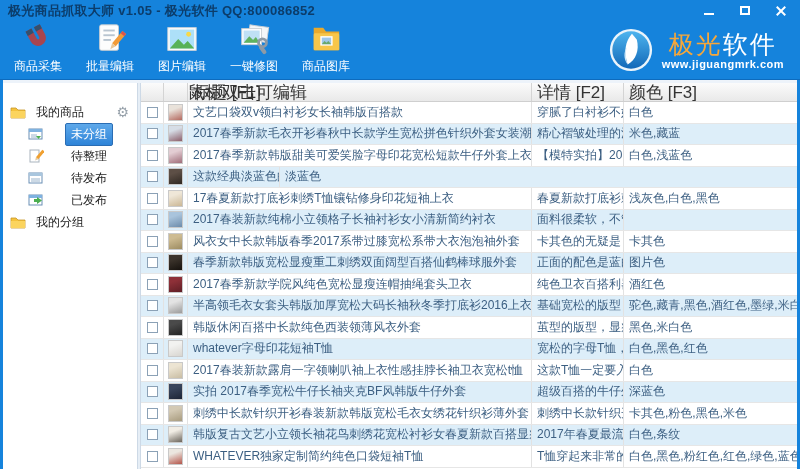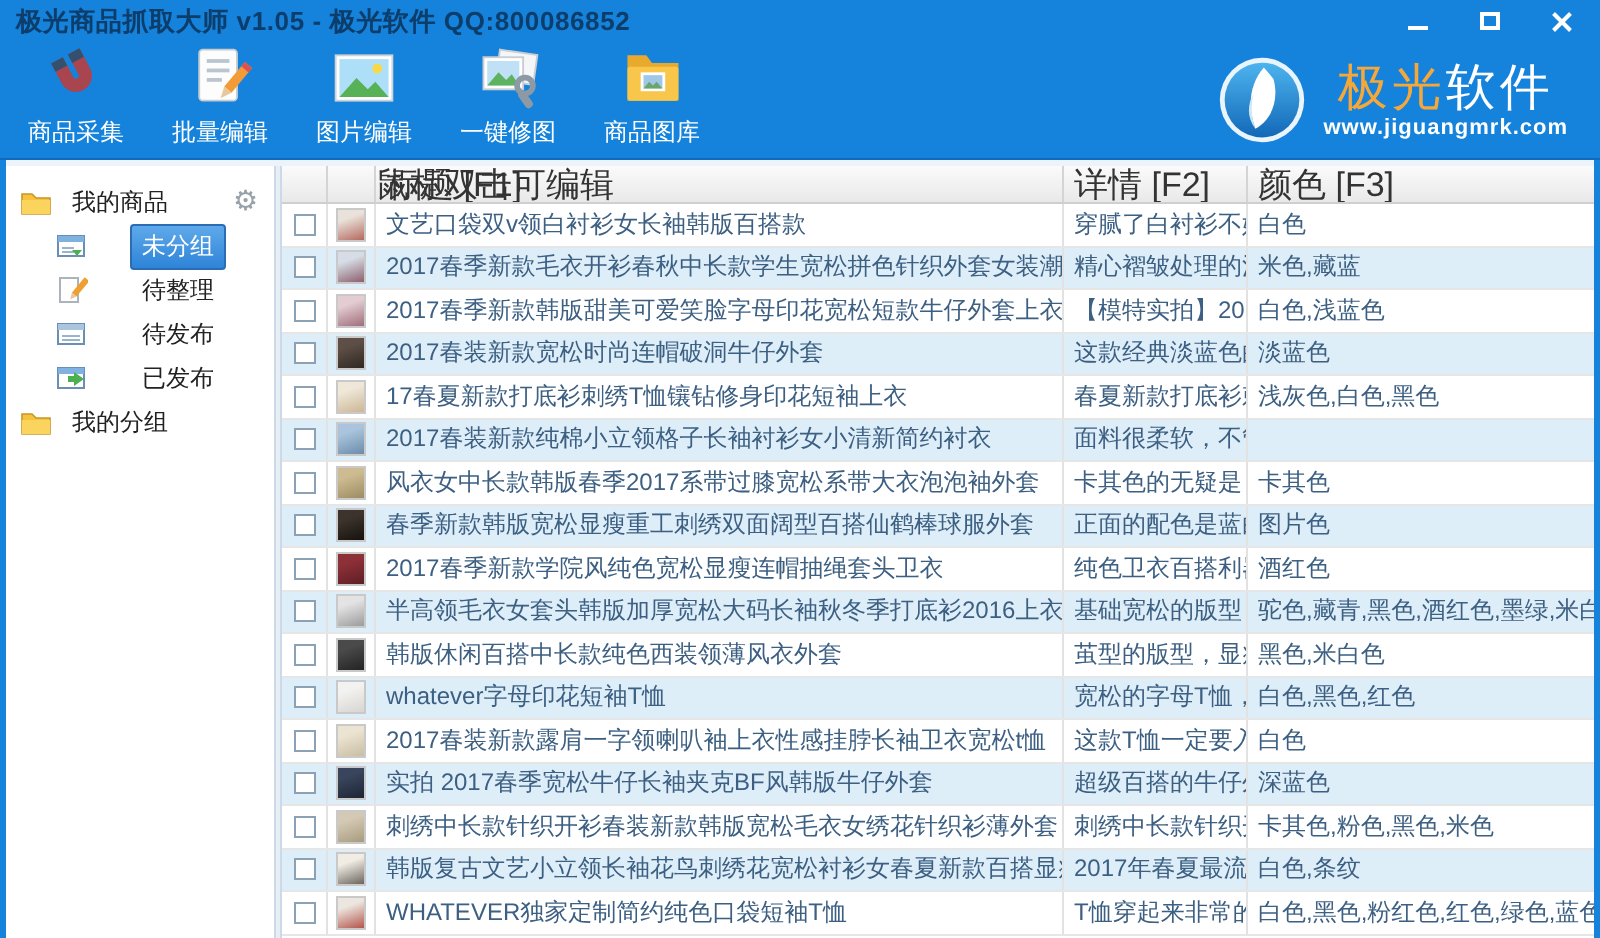--- a/index.html
+++ b/index.html
@@ -28,21 +28,21 @@
   .brand svg { width:46px; height:46px; }
   .brand-lines { display:flex; flex-direction:column; align-items:center; }
   .brand-name { font-size:25px; line-height:27px; letter-spacing:2px; color:#fff; white-space:nowrap; }
   .brand-name .accent { color:#f6a73a; }
   .brand-site { font-size:11px; font-weight:bold; color:#fff; letter-spacing:0.5px; }
 
   
   .content { position:absolute; top:80px; left:3px; right:3px; bottom:0; background:#fff; display:flex; border-top:3px solid #edf3fa; }
 
   
-  .sidebar { width:134px; background:#fff; padding-top:7px; position:relative; flex:none; }
+  .sidebar { width:134px; background:#fff; padding-top:18px; position:relative; flex:none; }
   .side-row { display:flex; align-items:center; height:22px; font-size:12px; color:#222; cursor:pointer; position:relative; }
   .side-group { padding-left:7px; }
   .side-item { padding-left:25px;gap:17px; }
   .side-row .ic { width:16px; height:16px; margin-right:4px; flex:none; }
   .side-label { padding:2px 5px; border:1px solid transparent; border-radius:2px; white-space:nowrap; }
   .side-item.selected .side-label { background:linear-gradient(#5fa9ea,#2e84d8); border-color:#2a6db4; color:#fff; }
   .gear { position:absolute; right:8px; top:4px; font-size:14px; color:#98a2ab; cursor:pointer;
     font-family:"DejaVu Sans",sans-serif; line-height:14px; }
 
   
@@ -281,21 +281,20 @@
             <div class="cell w-detail">【模特实拍】201</div>
             <div class="cell w-color" style="border-right: none;">白色,浅蓝色</div>
           </div>
           <div class="trow alt">
             <div class="cell w-check" style="justify-content: center;">
               <span class="checkbox"></span>
             </div>
             <div class="cell w-thumb" style="justify-content: center;">
               <span class="thumbimg" style="background: linear-gradient(160deg, rgb(93, 79, 70) 30%, rgb(47, 40, 34));"></span>
             </div>
-            <div class="cell w-title">2017春装新款宽松时尚连帽破洞牛仔外套</div>
             <div class="cell w-detail">这款经典淡蓝色的</div>
             <div class="cell w-color" style="border-right: none;">淡蓝色</div>
           </div>
           <div class="trow">
             <div class="cell w-check" style="justify-content: center;">
               <span class="checkbox"></span>
             </div>
             <div class="cell w-thumb" style="justify-content: center;">
               <span class="thumbimg" style="background: linear-gradient(160deg, rgb(239, 231, 216) 30%, rgb(203, 183, 149));"></span>
             </div>

